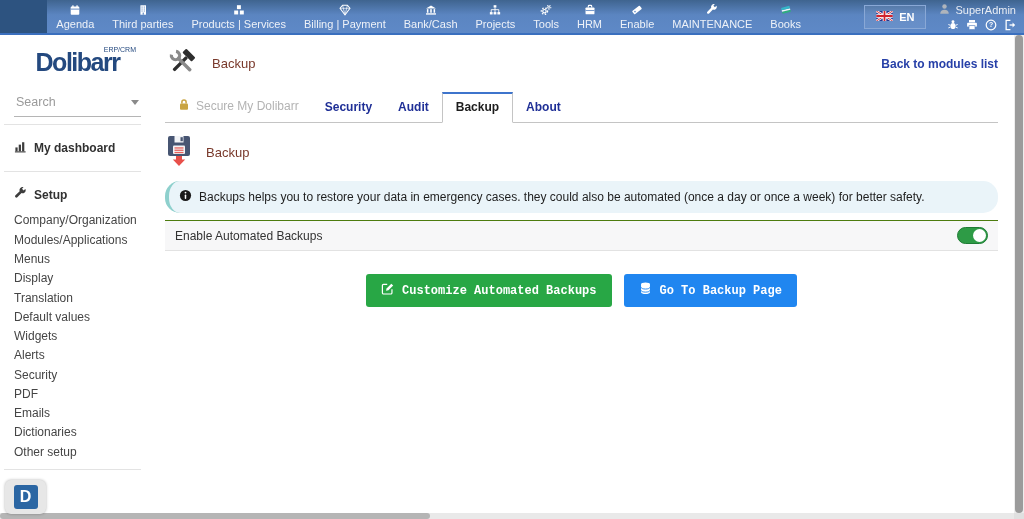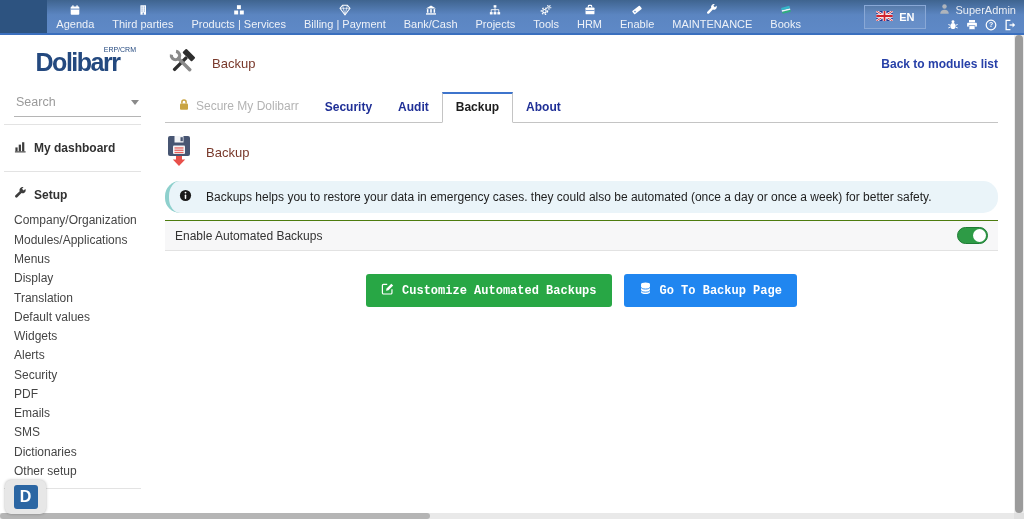--- a/index.html
+++ b/index.html
@@ -57,21 +57,21 @@
   .tabs-row { display:flex; align-items:flex-end; border-bottom:1px solid #c4c4c4; }
   .tab { font-size:12px; font-weight:bold; color:#1f2f96; padding:8px 13px; cursor:pointer; white-space:nowrap; }
   .tab.disabled { color:#b3b3b3; font-weight:normal; display:flex; align-items:center; gap:6px; }
   .tab.active { background:#fff; border:1px solid #c4c4c4; border-bottom:1px solid #fff;
     border-top:2px solid #3e74cc; color:#1d1d1d; margin-bottom:-1px; padding:6px 13px 8px; }
 
   .module-header { display:flex; align-items:center; padding:12px 0 11px; }
   .module-title { color:#79392b; font-size:13px; margin-left:13px; }
 
   .info-box { background:#eaf4f9; border-left:4px solid #8ed0cd; padding:8px 10px;
-    font-size:12px; color:#1e1e1e; display:flex; align-items:center; gap:14px; margin-bottom:7px;border-radius:15px; }
+    font-size:12px; color:#1e1e1e; display:flex; align-items:center; gap:7px; margin-bottom:7px;border-radius:15px; }
   .info-box svg { flex:0 0 auto; }
 
   .settings-table { border-top:1px solid #4d7c0f; }
   .setting-row { background:#f7f7f8; border-bottom:1px solid #e2e2e2; display:flex; align-items:center;
     justify-content:space-between; padding:6px 10px; font-size:12px; color:#333; }
   .toggle { width:31px; height:17px; border-radius:10px; background:#2e9b46; position:relative;
     border:1px solid #1f7c35; cursor:pointer; flex:0 0 auto; }
   .toggle-knob { position:absolute; right:1px; top:1px; width:13px; height:13px; border-radius:50%; background:#fff; }
 
   .buttons-row { display:flex; justify-content:center; gap:12px; margin-top:23px; }
@@ -312,21 +312,20 @@
   <div class="side-item">Modules/Applications</div>
   <div class="side-item">Menus</div>
   <div class="side-item">Display</div>
   <div class="side-item">Translation</div>
   <div class="side-item">Default values</div>
   <div class="side-item">Widgets</div>
   <div class="side-item">Alerts</div>
   <div class="side-item">Security</div>
   <div class="side-item">PDF</div>
   <div class="side-item">Emails</div>
-  <div class="side-item">SMS</div>
   <div class="side-item">Dictionaries</div>
   <div class="side-item">Other setup</div>
 
   <div class="side-sep"></div>
   <div class="side-head">
     
     
   </div>
 
 </div>

